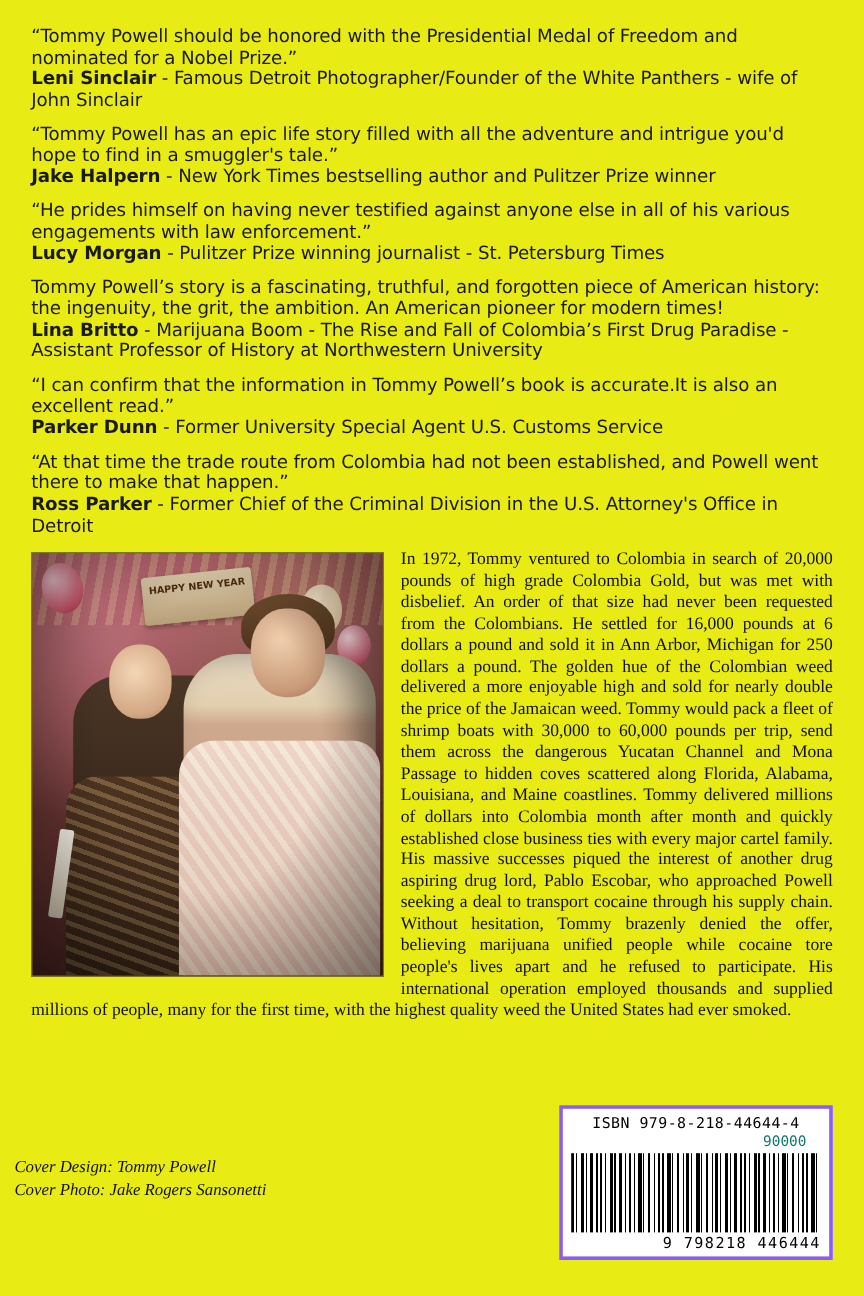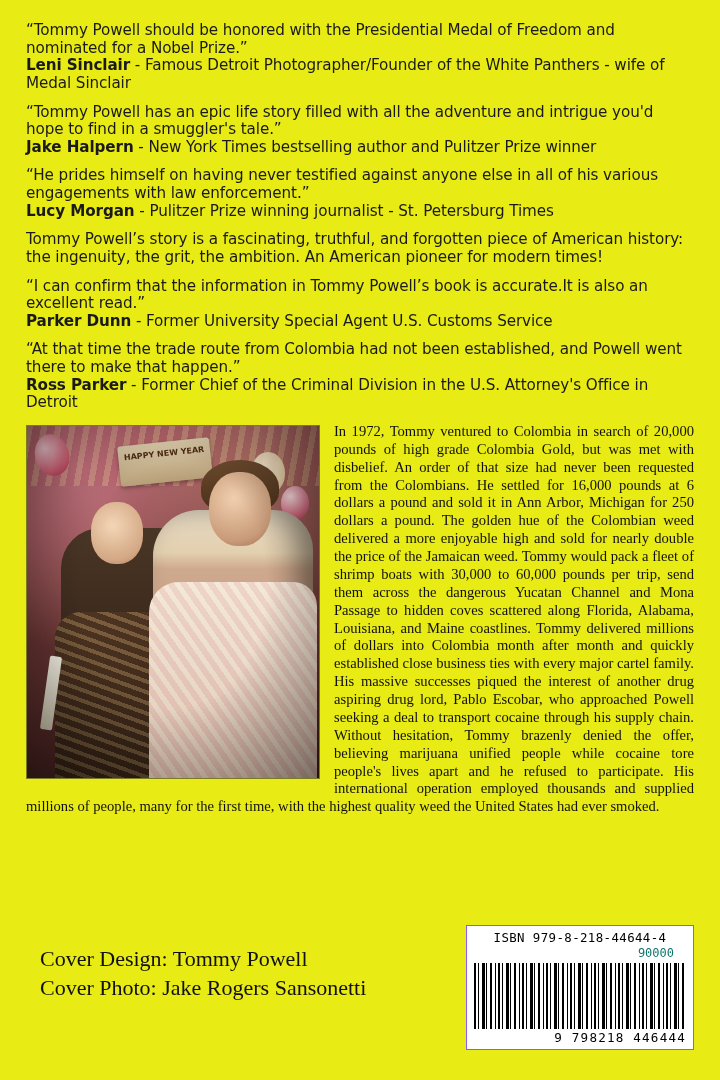--- a/index.html
+++ b/index.html
@@ -185,36 +185,37 @@
     font-size: 14.6px;
     line-height: 1.225;
     color: #111;
     text-align: justify;
     hyphens: auto;
   }
 
   
   .credits {
     position: absolute;
-    left: 40px;
+    left: 12px;
     bottom: 78px;
     font-family: "Liberation Serif", serif;
-    font-size: 22px;
+    font-size: 14px;
     line-height: 1.32;
     color: #111;
+    font-style: italic;
   }
 
   
   .barcode-box {
     position: absolute;
     right: 26px;
     bottom: 30px;
     width: 228px;
     background: #fff;
-    border: 1px solid #8b5cf6;
+    border: 3px solid #8b5cf6;
     padding: 5px 7px 4px 7px;
     box-sizing: border-box;
   }
   .barcode-isbn {
     font-family: "DejaVu Sans Mono", monospace;
     font-size: 12.4px;
     letter-spacing: 0.4px;
     color: #000;
     text-align: center;
     line-height: 1.1;
@@ -251,35 +252,36 @@
 </style>
 </head>
 <body>
 
 <div class="page">
 
   <div class="blurbs">
 
     <div class="blurb">
       <div class="quote">“Tommy Powell should be honored with the Presidential Medal of Freedom and nominated for a Nobel Prize.”</div>
-      <div class="attrib"><span class="who">Leni Sinclair</span><span> - Famous Detroit Photographer/Founder of the White Panthers - wife of Medal Sinclair</span></div>
+      <div class="attrib"><span class="who">Leni Sinclair</span><span> - Famous Detroit Photographer/Founder of the White Panthers - wife of John Sinclair</span></div>
     </div>
 
     <div class="blurb">
       <div class="quote">“Tommy Powell has an epic life story filled with all the adventure and intrigue you'd hope to find in a smuggler's tale.”</div>
       <div class="attrib"><span class="who">Jake Halpern</span><span> - New York Times bestselling author and Pulitzer Prize winner</span></div>
     </div>
 
     <div class="blurb">
       <div class="quote">“He prides himself on having never testified against anyone else in all of his various engagements with law enforcement.”</div>
       <div class="attrib"><span class="who">Lucy Morgan</span><span> - Pulitzer Prize winning journalist - St. Petersburg Times</span></div>
     </div>
 
     <div class="blurb">
       <div class="quote">Tommy Powell’s story is a fascinating, truthful, and forgotten piece of American history: the ingenuity, the grit, the ambition. An American pioneer for modern times!</div>
+      <div class="attrib"><span class="who">Lina Britto</span><span> - Marijuana Boom - The Rise and Fall of Colombia’s First Drug Paradise - Assistant Professor of History at Northwestern University</span></div>
     </div>
 
     <div class="blurb">
       <div class="quote">“I can confirm that the information in Tommy Powell’s book is accurate.It is also an excellent read.”</div>
       <div class="attrib"><span class="who">Parker Dunn</span><span> - Former University Special Agent U.S. Customs Service</span></div>
     </div>
 
     <div class="blurb">
       <div class="quote">“At that time the trade route from Colombia had not been established, and Powell went there to make that happen.”</div>
       <div class="attrib"><span class="who">Ross Parker</span><span> - Former Chief of the Criminal Division in the U.S. Attorney's Office in Detroit</span></div>

